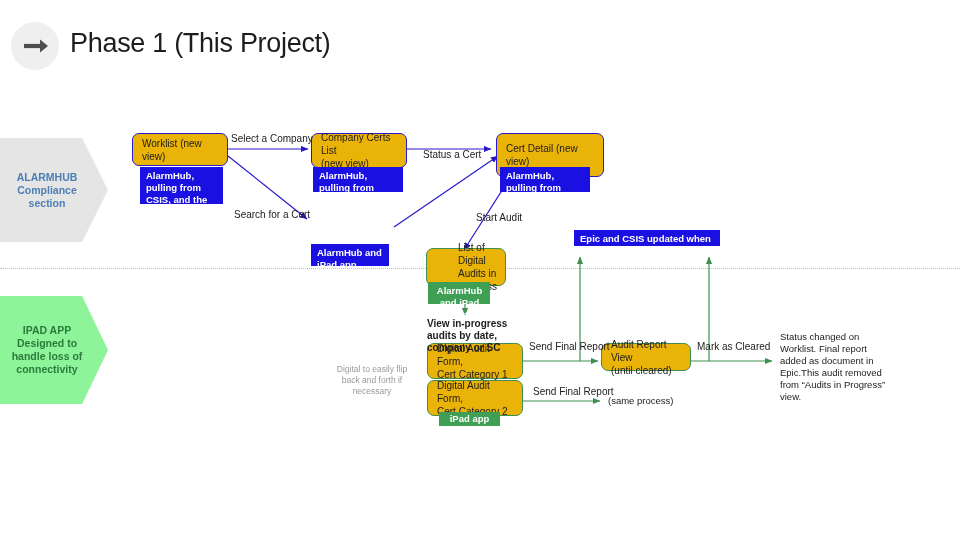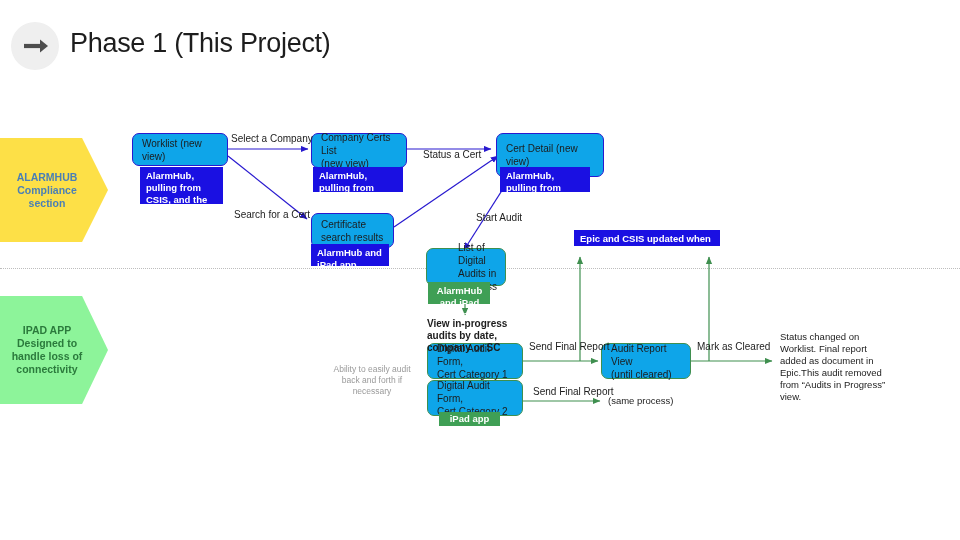--- a/index.html
+++ b/index.html
@@ -26,29 +26,29 @@
   #divider{
     position:absolute;left:0;top:268px;width:960px;height:0;
     border-top:1px dotted #bdbdbd;
   }
 
   
   .chev{position:absolute;display:flex;align-items:center;justify-content:center;
         text-align:center;font-weight:bold;font-size:10.5px;line-height:13px;}
   .chev .chev-label{position:relative;z-index:2;padding-right:14px;}
   #band-alarmhub{left:0;top:138px;width:108px;height:104px;
-    background:#fde047;color:#4b7fb5;
+    background:#e5e5e5;color:#4b7fb5;
     clip-path:polygon(0 0, 76% 0, 100% 50%, 76% 100%, 0 100%);}
   #band-ipad{left:0;top:296px;width:108px;height:108px;
     background:#8df49a;color:#2b7a3c;
     clip-path:polygon(0 0, 76% 0, 100% 50%, 76% 100%, 0 100%);}
 
   
   .node{
-    position:absolute;box-sizing:border-box;border-radius:7px;background:#0ea5e9;
+    position:absolute;box-sizing:border-box;border-radius:7px;background:#eab308;
     font-size:10px;line-height:13px;color:#1c1c1c;
     padding:6px 9px;display:flex;align-items:center;
   }
   .node.blue{border:1.3px solid #2819cf;}
   .node.green{border:1.3px solid #3f8f4f;}
 
   
   .tag{
     position:absolute;box-sizing:border-box;color:#ffffff;font-weight:bold;
     font-size:9.5px;line-height:12px;padding:3px 5px 3px 6px;
@@ -151,26 +151,20 @@
       <div>(new view)</div>
     </div>
   </div>
 
   <div class="node blue" style="left:496px;top:133px;width:108px;height:44px;">
     <div>
       <div>Cert Detail (new view)</div>
     </div>
   </div>
 
-  <div class="node blue" style="left:311px;top:213px;width:83px;height:35px;">
-    <div>
-      <div>Certificate</div>
-      <div>search results</div>
-    </div>
-  </div>
 
   <div class="node green" style="left:426px;top:248px;width:80px;height:38px;padding-left:31px;">
     <div>
       <div>List of Digital</div>
       <div>Audits in</div>
       <div>progress</div>
     </div>
   </div>
 
   <div class="node green" style="left:427px;top:343px;width:96px;height:36px;">
@@ -180,21 +174,21 @@
     </div>
   </div>
 
   <div class="node green" style="left:427px;top:380px;width:96px;height:36px;">
     <div>
       <div>Digital Audit Form,</div>
       <div>Cert Category 2</div>
     </div>
   </div>
 
-  <div class="node green" style="left:601px;top:343px;width:90px;height:36px;">
+  <div class="node green" style="left:601px;top:343px;width:90px;height:28px;">
     <div>
       <div>Audit Report View</div>
       <div>(until cleared)</div>
     </div>
   </div>
 
   <div class="tag blue" style="left:140px;top:167px;width:83px;height:37px;">AlarmHub, pulling from CSIS, and the new app for status</div>
 
   <div class="tag blue" style="left:313px;top:167px;width:90px;height:25px;">AlarmHub, pulling from Compass</div>
 
@@ -217,19 +211,19 @@
   <div class="elabel" style="left:476px;top:212px;">Start Audit</div>
 
   <div class="elabel" style="left:529px;top:341px;">Send Final Report</div>
 
   <div class="elabel" style="left:533px;top:386px;">Send Final Report</div>
 
   <div class="elabel" style="left:697px;top:341px;">Mark as Cleared</div>
 
   <div class="elabel bold" style="left:427px;top:318px;width:100px;">View in-progress audits by date, company or SC</div>
 
-  <div class="note-grey" style="left:333px;top:364px;width:78px;">Ability to easily audit back and forth if necessary</div>
+  <div class="note-grey" style="left:333px;top:364px;width:78px;">Digital to easily flip back and forth if necessary</div>
 
   <div class="note-plain" style="left:608px;top:395px;text-align:right;">(same process)</div>
 
   <div class="note-plain" style="left:780px;top:331px;width:108px;">Status changed on Worklist. Final report added as document in Epic.This audit removed from “Audits in Progress” view.</div>
 
 </div>
 
 </body></html>

